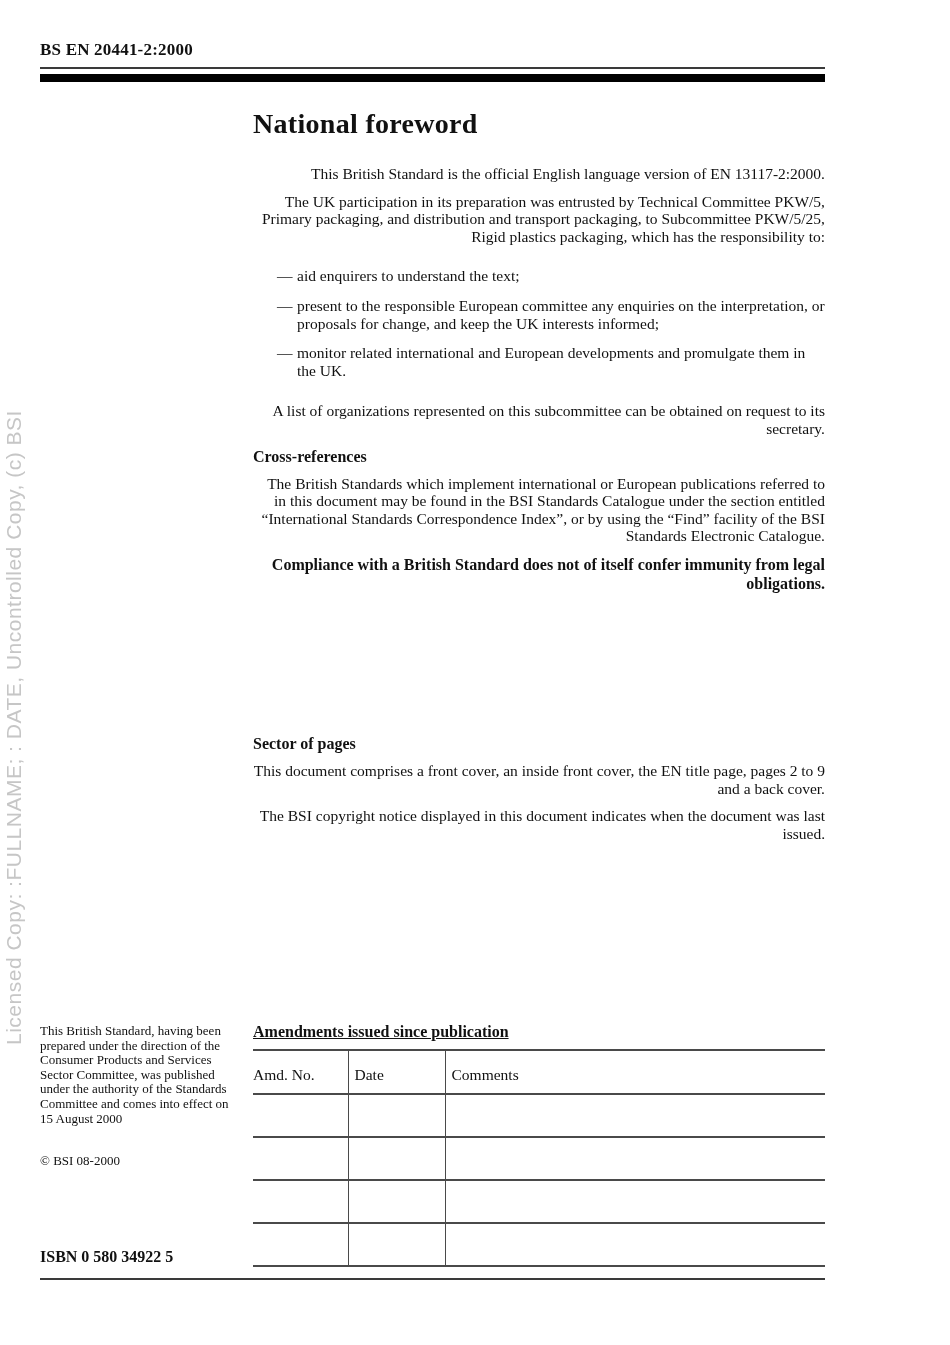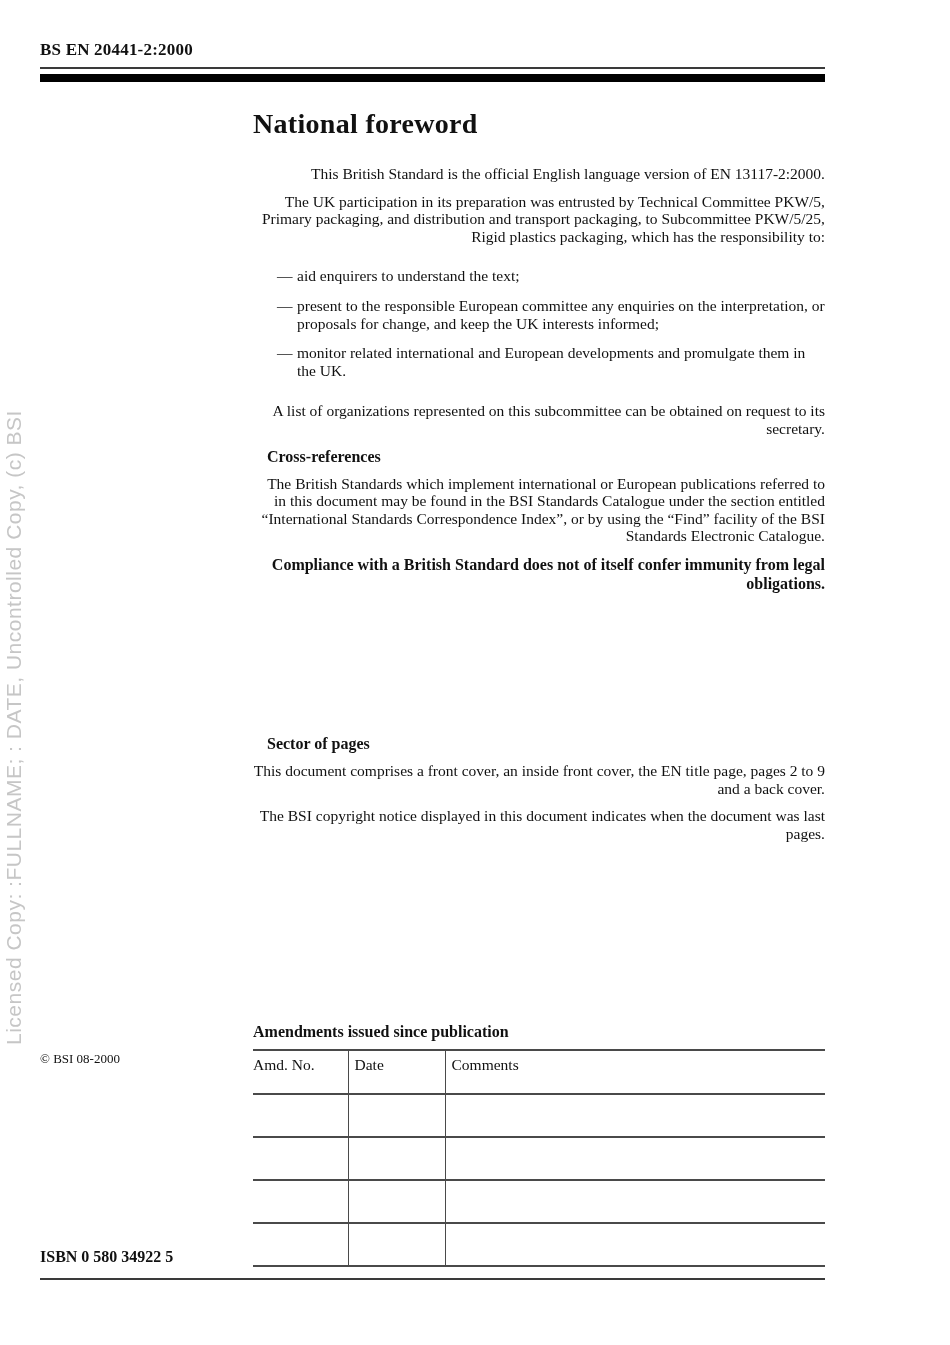--- a/index.html
+++ b/index.html
@@ -73,21 +73,20 @@
     font-size: 15.5px;
     line-height: 17.6px;
     margin-bottom: 10px;
     text-align: right;
   }
   .subhead {
     font-size: 16px;
     font-weight: bold;
     line-height: 18px;
     margin-bottom: 9px;
-    margin-left: 14px;
   }
   .bold-para { font-weight: bold; font-size: 16px !important; line-height: 19px !important; }
 
   .bullets { margin: 22px 0 23px 0; }
   .bullet {
     display: flex;
     padding-left: 24px;
     margin-bottom: 12px;
     font-size: 15.5px;
     line-height: 17.6px;
@@ -121,34 +120,35 @@
   .amendments {
     position: absolute;
     left: 253px;
     top: 1023px;
     width: 572px;
   }
   .amendments-heading {
     font-size: 16px;
     font-weight: bold;
     margin-bottom: 8px;
+    text-decoration: underline;
   }
   table.amd {
     border-collapse: collapse;
     width: 572px;
     table-layout: fixed;
     border-top: 2px solid #4a4a4a;
   }
   table.amd th, table.amd td {
     border-bottom: 2px solid #4a4a4a;
     font-weight: normal;
     text-align: left;
     vertical-align: top;
     font-size: 15.5px;
-    padding: 5px 0 0 6px;
+    padding: 15px 0 0 6px;
   }
   table.amd th:first-child, table.amd td:first-child { padding-left: 0; }
   table.amd col.c1 { width: 95px; }
   table.amd col.c2 { width: 97px; }
   table.amd th.sep, table.amd td.sep { border-right: 1px solid #4a4a4a; }
   table.amd tr.head { height: 44px; }
   table.amd tr.empty { height: 43px; }
 
   .footer-rule {
     position: absolute;
@@ -193,24 +193,25 @@
 
     <p>A list of organizations represented on this subcommittee can be obtained on request to its secretary.</p>
 
     <div class="subhead">Cross-references</div>
     <p>The British Standards which implement international or European publications referred to in this document may be found in the BSI Standards Catalogue under the section entitled “International Standards Correspondence Index”, or by using the “Find” facility of the BSI Standards Electronic Catalogue.</p>
 
     <p class="bold-para">Compliance with a British Standard does not of itself confer immunity from legal obligations.</p>
 
     <div class="subhead mt-big">Sector of pages</div>
     <p>This document comprises a front cover, an inside front cover, the EN title page, pages 2 to 9 and a back cover.</p>
-    <p>The BSI copyright notice displayed in this document indicates when the document was last pages.</p>
+    <p>The BSI copyright notice displayed in this document indicates when the document was last issued.</p>
   </div>
 
   <div class="imprint">
+    <div>This British Standard, having been prepared under the direction of the Consumer Products and Services Sector Committee, was published under the authority of the Standards Committee and comes into effect on 15 August 2000</div>
     <div class="copyright">© BSI 08-2000</div>
   </div>
   <div class="isbn">ISBN 0 580  34922 5</div>
 
   <div class="amendments">
     <div class="amendments-heading">Amendments issued since publication</div>
     <table class="amd">
       <colgroup>
           <col class="c1">
           <col class="c2">

